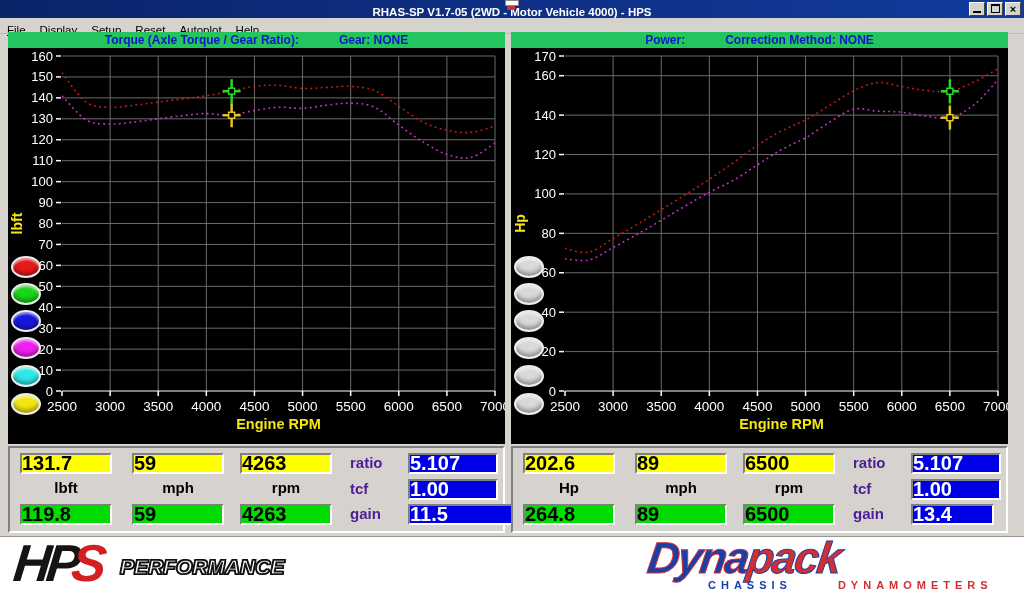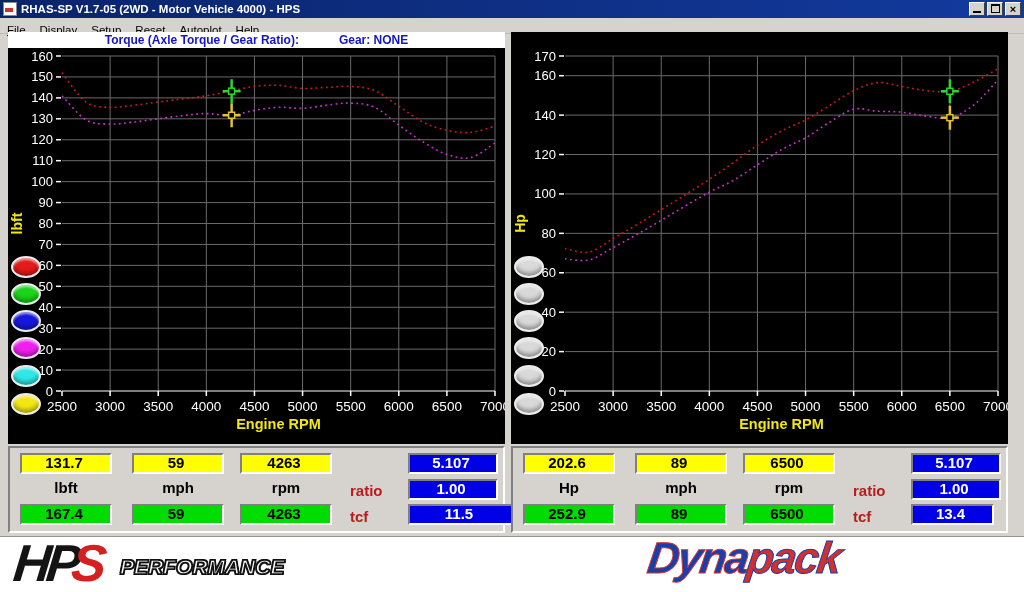--- a/index.html
+++ b/index.html
@@ -1,55 +1,55 @@
 <!DOCTYPE html>
 <html><head>
 <meta charset="utf-8">
 <style>
   html,body{margin:0;padding:0;}
   body{width:1024px;height:592px;position:relative;overflow:hidden;
        font-family:"Liberation Sans",sans-serif;background:#d6d3ce;}
   
   .titlebar{position:absolute;left:0;top:0;width:1024px;height:18px;
     background:linear-gradient(90deg,#0a246a,#123a9e);display:flex;align-items:center;
-    color:#fff;font-size:11.5px;font-weight:bold;padding:0;}
+    color:#fff;font-size:11.5px;font-weight:bold;padding:0;flex-direction:column;}
   .appicon{width:12px;height:12px;margin:0 4px 0 3px;background:#fff;border:1px solid #888;
     position:relative;}
   .appicon::after{content:"";position:absolute;left:1px;top:5px;width:8px;height:4px;background:#c33;}
   .win-btns{position:absolute;right:3px;top:2px;display:flex;gap:2px;}
   .wbtn{width:16px;height:14px;background:#d6d3ce;border:1px solid;
     border-color:#fff #404040 #404040 #fff;display:flex;align-items:flex-end;justify-content:center;
     font-size:11px;line-height:11px;color:#000;font-weight:bold;box-sizing:border-box;}
   .wbtn .minbar{width:8px;height:2px;background:#000;margin:0 0 2px 0;}
   .wbtn .restbox{width:7px;height:6px;border:1px solid #000;border-top-width:2px;margin-bottom:2px;}
   .wbtn.close{align-items:center;}
   .menubar{position:absolute;left:0;top:18px;width:1024px;height:15px;background:#d6d3ce;
     display:flex;align-items:center;font-size:11.5px;color:#000;border-bottom:1px solid #bdbab4;}
   .menuitem{padding:0 7px;cursor:default;margin-top:8px;}
   
   .panel{position:absolute;top:32px;width:497px;height:412px;background:#000;}
-  .panel-header{position:absolute;left:0;top:0;width:100%;height:16px;background:#ffffff;
+  .panel-header{position:absolute;left:0;top:0;width:100%;height:16px;background:#22c55e;
     display:flex;align-items:center;justify-content:center;gap:40px;
     color:#1414cc;font-weight:bold;font-size:12px;}
   .chart-host{position:absolute;left:0;top:16px;width:497px;height:396px;}
   .oval{position:absolute;width:30px;height:22px;border-radius:50%;
     border:2px solid #ececec;box-sizing:border-box;
     box-shadow:inset 0 2px 2px rgba(255,255,255,.55), inset 0 -3px 4px rgba(0,0,0,.35);}
   
   .readout{position:absolute;top:446px;width:497px;height:87px;background:#d6d3ce;
     border:2px solid;border-color:#808080 #ffffff #ffffff #808080;box-sizing:border-box;}
   .rbox{position:absolute;height:21px;border:2px solid;border-color:#808080 #ffffff #ffffff #808080;
-    box-sizing:border-box;font-size:15px;font-weight:bold;color:#000;text-align:center;
+    box-sizing:border-box;font-size:20px;font-weight:bold;color:#000;text-align:left;
     padding-right:4px;line-height:16px;}
   .rbox.yellow{background:#ffff00;}
   .rbox.green{background:#00dc00;}
   .rbox.blue{background:#0000e6;color:#fff;}
   .unitlbl{position:absolute;height:18px;font-size:15px;font-weight:bold;color:#000;
     text-align:center;line-height:18px;}
-  .paramlbl{position:absolute;height:18px;font-size:15px;font-weight:bold;color:#b91c1c;line-height:20px;margin-top:28px;}
+  .paramlbl{position:absolute;height:18px;font-size:15px;font-weight:bold;color:#4c1d95;line-height:20px;}
   
   .logostrip{position:absolute;left:0;top:536px;width:1024px;height:56px;background:#ffffff;
     border-top:1px solid #9a978f;}
   .hps{position:absolute;left:14px;top:2px;display:flex;align-items:center;}
   .hps-big{font-style:italic;font-weight:900;font-size:52px;line-height:48px;
     letter-spacing:-5px;transform:skewX(-6deg);}
   .hps-black{color:#141414;}
   .hps-red{color:#d42020;margin-left:-4px;}
   .hps-text{margin-left:18px;font-style:italic;font-weight:900;font-size:21px;line-height:22px;
     color:#fff;-webkit-text-stroke:1.4px #111;
@@ -194,20 +194,24 @@
       </svg></div>
 <div class="oval" style="left: 3px; top: 224px; background: rgb(229, 26, 26);"></div>
     <div class="oval" style="left: 3px; top: 251px; background: rgb(25, 212, 25);"></div>
     <div class="oval" style="left: 3px; top: 278px; background: rgb(23, 23, 221);"></div>
     <div class="oval" style="left: 3px; top: 305px; background: rgb(240, 31, 240);"></div>
     <div class="oval" style="left: 3px; top: 333px; background: rgb(46, 232, 232);"></div>
     <div class="oval" style="left: 3px; top: 361px; background: rgb(242, 231, 19);"></div>
   </div>
 
 <div class="panel" id="panel-1" style="left:511px">
+  <div class="panel-header">
+    <span>Power:</span>
+    <span>Correction Method: NONE</span>
+  </div>
   <div class="chart-host" id="chart-1"><svg width="497" height="396" viewBox="0 0 497 396">
         <rect x="0" y="0" width="497" height="396" fill="#000"></rect>
         <line x1="54" y1="303.5882352941176" x2="487" y2="303.5882352941176" stroke="#6a6a6a" stroke-width="1"></line>
         <line x1="54" y1="264.1764705882353" x2="487" y2="264.1764705882353" stroke="#6a6a6a" stroke-width="1"></line>
         <line x1="54" y1="224.76470588235293" x2="487" y2="224.76470588235293" stroke="#6a6a6a" stroke-width="1"></line>
         <line x1="54" y1="185.35294117647058" x2="487" y2="185.35294117647058" stroke="#6a6a6a" stroke-width="1"></line>
         <line x1="54" y1="145.94117647058823" x2="487" y2="145.94117647058823" stroke="#6a6a6a" stroke-width="1"></line>
         <line x1="54" y1="106.52941176470586" x2="487" y2="106.52941176470586" stroke="#6a6a6a" stroke-width="1"></line>
         <line x1="54" y1="67.11764705882354" x2="487" y2="67.11764705882354" stroke="#6a6a6a" stroke-width="1"></line>
         <line x1="54" y1="27.70588235294116" x2="487" y2="27.70588235294116" stroke="#6a6a6a" stroke-width="1"></line>
@@ -285,38 +289,38 @@
     <div class="oval" style="left: 3px; top: 361px; background: rgb(217, 217, 217);"></div>
   </div>
 
 <div class="readout" id="readout-0" style="left:8px">
     <div class="rbox yellow" style="left: 10px; top: 5px; width: 92px;">131.7</div>
     <div class="rbox yellow" style="left: 122px; top: 5px; width: 92px;">59</div>
     <div class="rbox yellow" style="left: 230px; top: 5px; width: 92px;">4263</div>
     <div class="unitlbl" style="left: 10px; top: 31px; width: 92px;">lbft</div>
     <div class="unitlbl" style="left: 122px; top: 31px; width: 92px;">mph</div>
     <div class="unitlbl" style="left: 230px; top: 31px; width: 92px;">rpm</div>
-    <div class="rbox green" style="left: 10px; top: 56px; width: 92px;">167.4</div>
+    <div class="rbox green" style="left: 10px; top: 56px; width: 92px;">119.8</div>
     <div class="rbox green" style="left: 122px; top: 56px; width: 92px;">59</div>
     <div class="rbox green" style="left: 230px; top: 56px; width: 92px;">4263</div>
     <div class="paramlbl" style="left: 340px; top: 5px;">ratio</div>
     <div class="rbox blue" style="left: 398px; top: 5px; width: 90px;">5.107</div>
     <div class="paramlbl" style="left: 340px; top: 30.5px;">tcf</div>
     <div class="rbox blue" style="left: 398px; top: 30.5px; width: 90px;">1.00</div>
     <div class="paramlbl" style="left: 340px; top: 56px;">gain</div>
     <div class="rbox blue" style="left: 398px; top: 56px; width: 106px;">11.5</div>
   </div>
 <div class="readout" id="readout-1" style="left:511px">
     <div class="rbox yellow" style="left: 10px; top: 5px; width: 92px;">202.6</div>
     <div class="rbox yellow" style="left: 122px; top: 5px; width: 92px;">89</div>
     <div class="rbox yellow" style="left: 230px; top: 5px; width: 92px;">6500</div>
     <div class="unitlbl" style="left: 10px; top: 31px; width: 92px;">Hp</div>
     <div class="unitlbl" style="left: 122px; top: 31px; width: 92px;">mph</div>
     <div class="unitlbl" style="left: 230px; top: 31px; width: 92px;">rpm</div>
-    <div class="rbox green" style="left: 10px; top: 56px; width: 92px;">252.9</div>
+    <div class="rbox green" style="left: 10px; top: 56px; width: 92px;">264.8</div>
     <div class="rbox green" style="left: 122px; top: 56px; width: 92px;">89</div>
     <div class="rbox green" style="left: 230px; top: 56px; width: 92px;">6500</div>
     <div class="paramlbl" style="left: 340px; top: 5px;">ratio</div>
     <div class="rbox blue" style="left: 398px; top: 5px; width: 90px;">5.107</div>
     <div class="paramlbl" style="left: 340px; top: 30.5px;">tcf</div>
     <div class="rbox blue" style="left: 398px; top: 30.5px; width: 90px;">1.00</div>
     <div class="paramlbl" style="left: 340px; top: 56px;">gain</div>
     <div class="rbox blue" style="left: 398px; top: 56px; width: 83px;">13.4</div>
   </div>
 
@@ -325,14 +329,18 @@
     <span class="hps-big hps-black">HP</span>
     <span class="hps-big hps-red">S</span>
     <span class="hps-text">
       <div>PERFORMANCE</div>
     </span>
   </div>
   <div class="dynapack">
     <div class="dp-main">
       <span class="dp-blue">Dyna</span><span class="dp-red">pack</span>
     </div>
+    <div class="dp-sub">
+      <span class="c">CHASSIS</span>
+      <span class="d">DYNAMOMETERS</span>
+    </div>
   </div>
 </div>
 
 </body></html>

